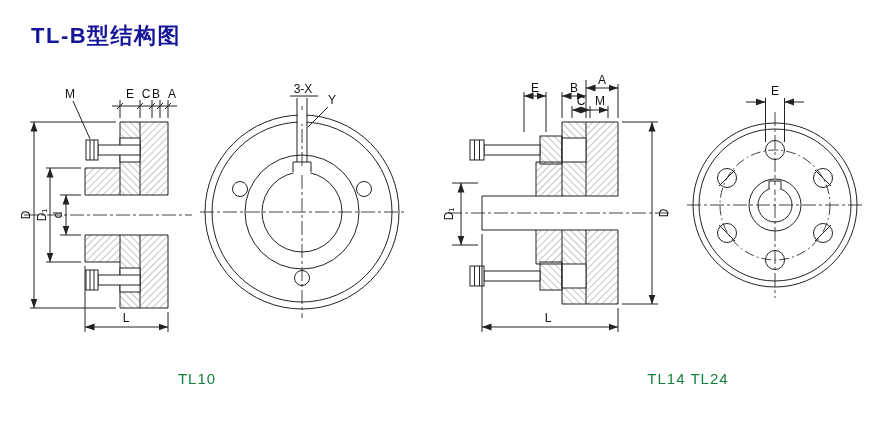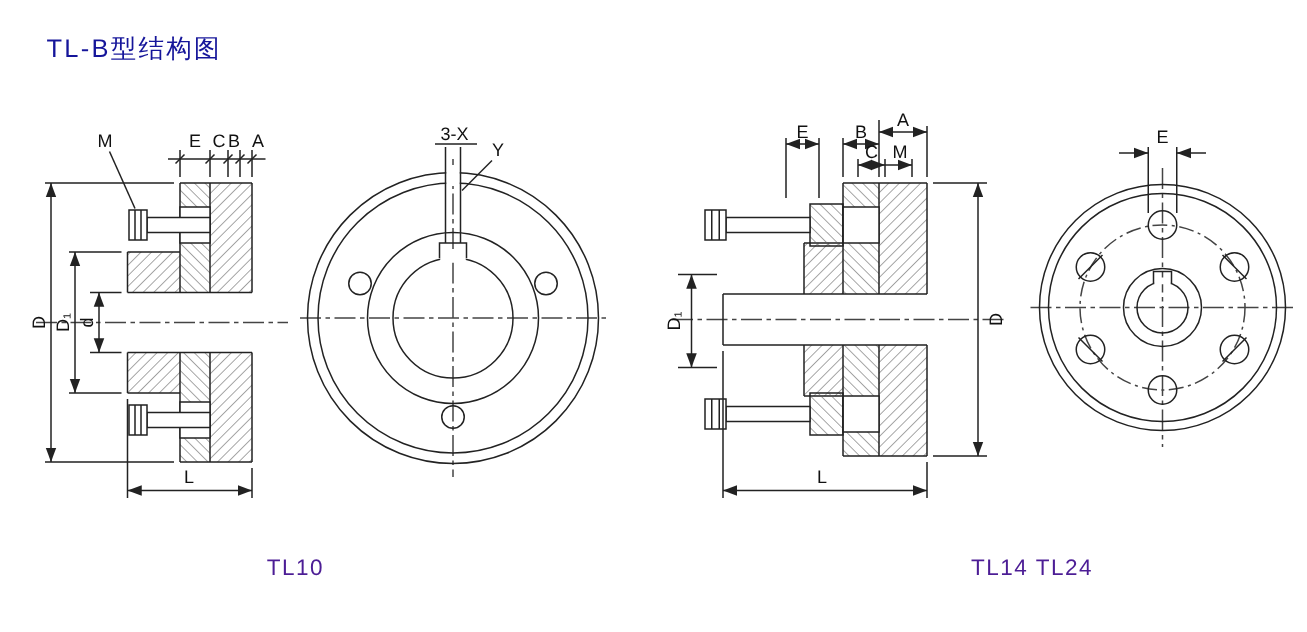--- a/index.html
+++ b/index.html
@@ -1,18 +1,18 @@
 <!DOCTYPE html>
 <html><head>
 <meta charset="utf-8">
 <style>
   html,body{margin:0;padding:0;background:#fff;}
   .page{position:relative;width:871px;height:421px;background:#fff;font-family:"Liberation Sans",sans-serif;overflow:hidden;}
-  .title{position:absolute;left:31px;top:21px;font-size:17px;font-weight:normal;letter-spacing:1.5px;color:#15159a;}
-  .caption{position:absolute;font-size:15px;color:#4c1d95;transform:translateX(-50%);letter-spacing:1px;}
+  .title{position:absolute;left:31px;top:21px;font-size:22px;font-weight:bold;letter-spacing:1.5px;color:#15159a;}
+  .caption{position:absolute;font-size:15px;color:#15803d;transform:translateX(-50%);letter-spacing:1px;}
   svg{position:absolute;left:0;top:0;}
   svg text{font-family:"Liberation Sans",sans-serif;font-size:12px;fill:#111;stroke:none;}
 </style>
 </head>
 <body>
 
 <div class="page">
 
   <div class="title" style="color: rgb(21, 21, 154);">TL-B型结构图</div>
 

